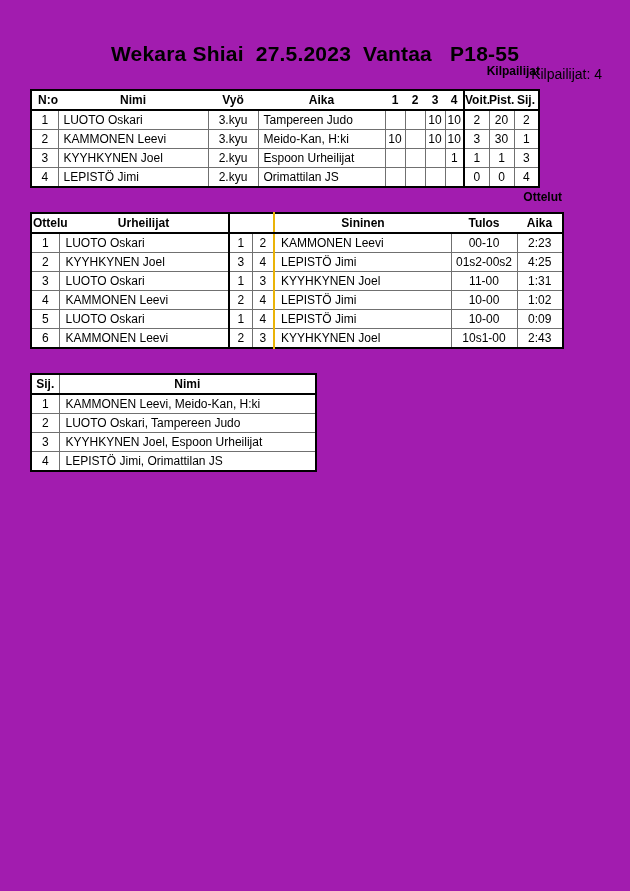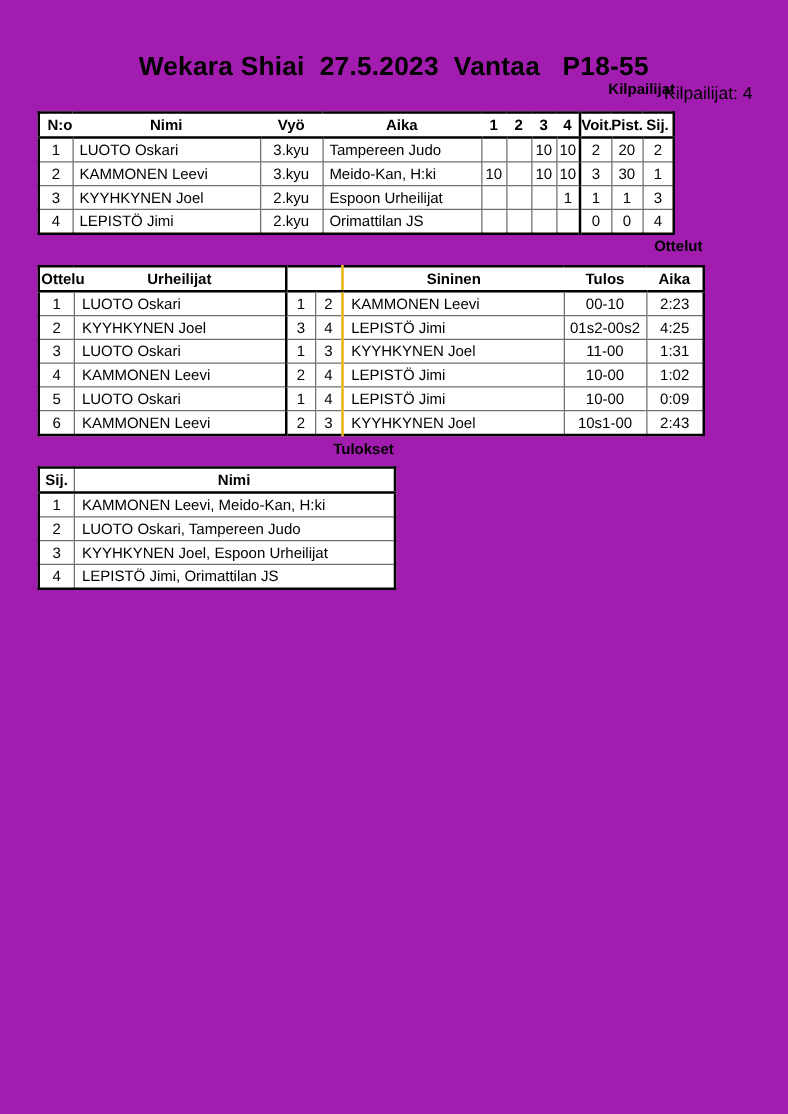--- a/index.html
+++ b/index.html
@@ -232,21 +232,20 @@
           <td class="c1">KAMMONEN Leevi</td>
           <td class="c2">2</td>
           <td class="c3">3</td>
           <td class="c4">KYYHKYNEN Joel</td>
           <td class="c5">10s1-00</td>
           <td class="c6">2:43</td>
         </tr>
       </tbody>
     </table>
 
-  <div class="sec-heading sh-tulokset">Tulokset</div>
 
   <table id="t3">
     <colgroup>
       <col style="width:28px">
         <col style="width:257px">
     </colgroup>
   <thead>
         <tr>
           <th class="c0">Sij.</th>
           <th class="c1">Nimi</th>

